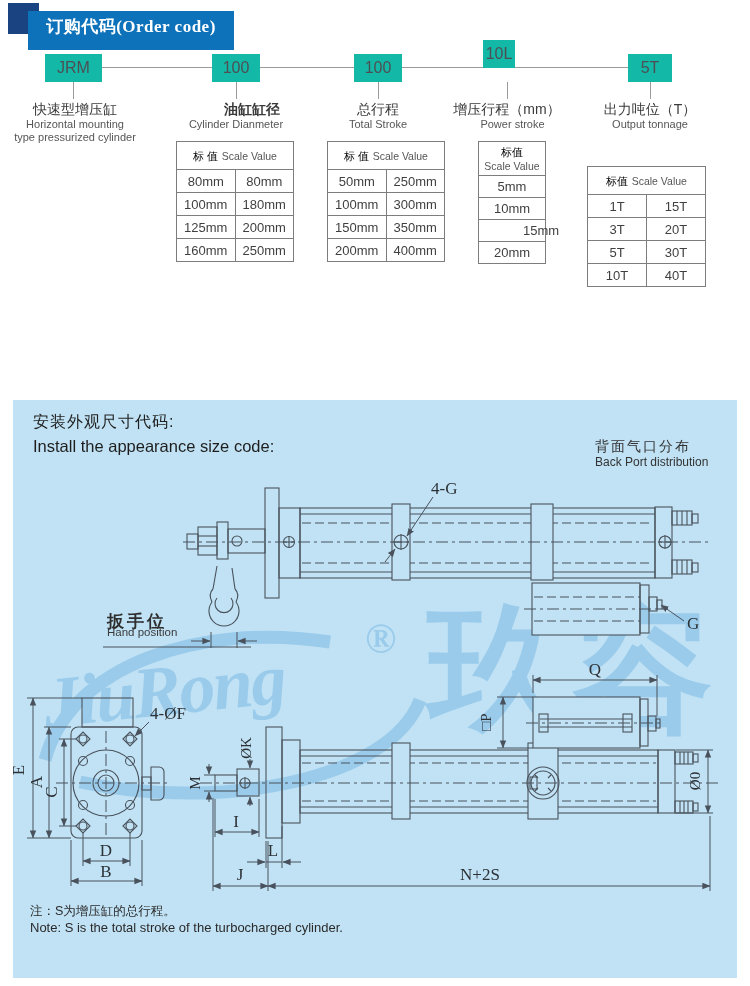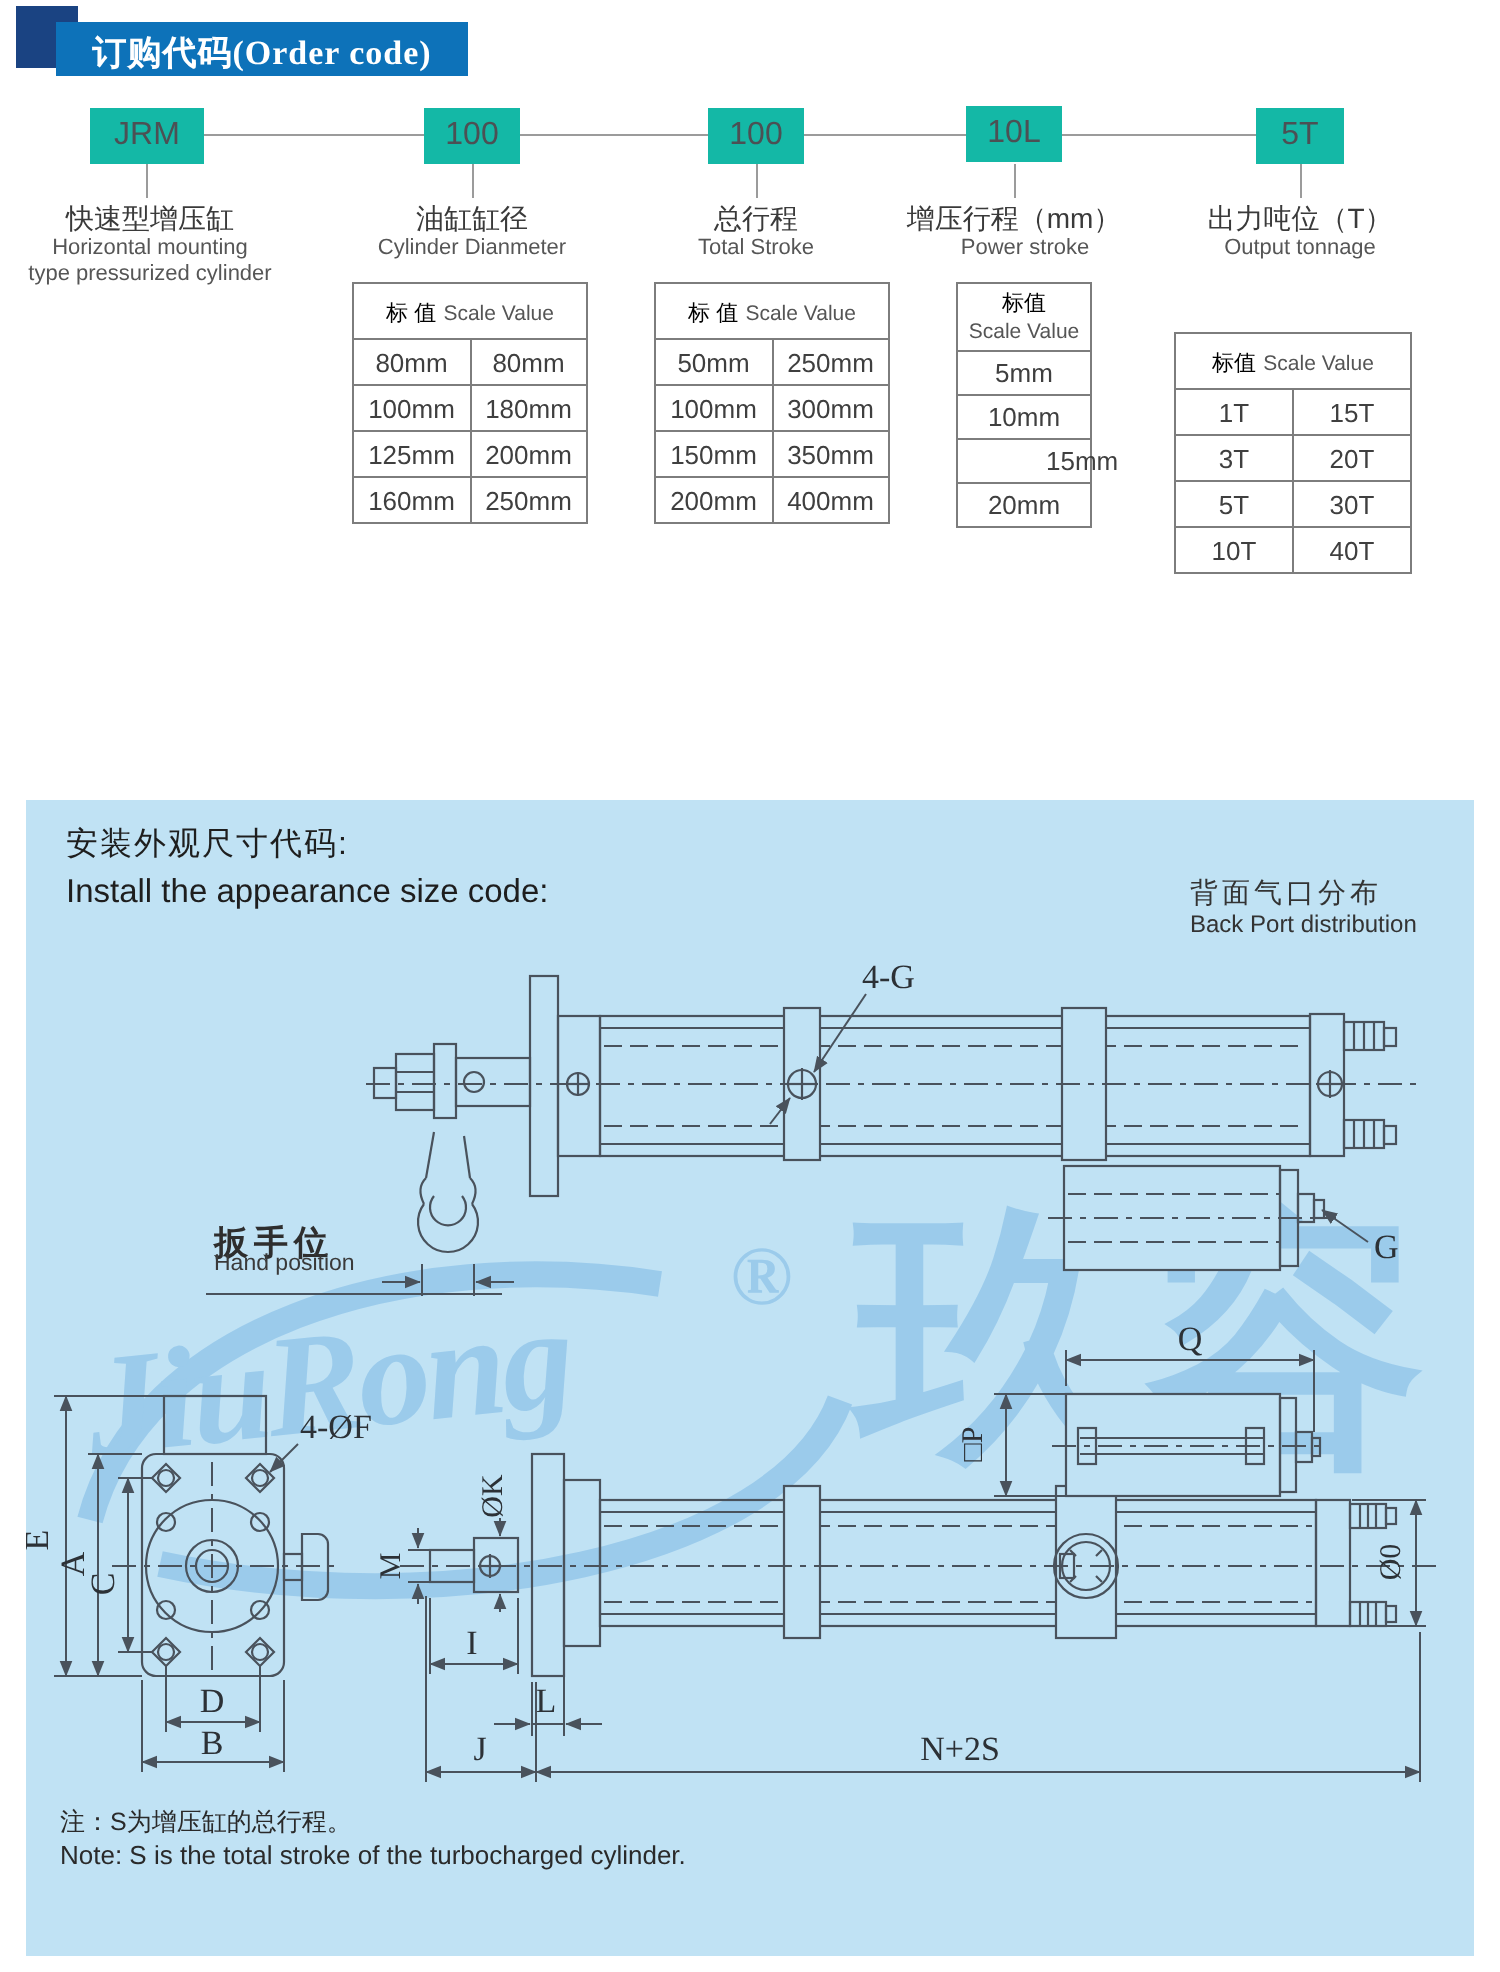--- a/index.html
+++ b/index.html
@@ -1,21 +1,21 @@
 <!DOCTYPE html>
 <html><head>
 <meta charset="utf-8">
 <style>
   html,body{margin:0;padding:0;background:#fff;}
   #page{position:relative;width:750px;height:986px;background:#fff;overflow:hidden;
         font-family:"Liberation Sans",sans-serif;}
   .abs{position:absolute;}
   
   .banner-dark{left:8px;top:3px;width:31px;height:31px;background:#1a4382;}
-  .banner-main{left:28px;top:11px;width:206px;height:27px;background:#0d72b9;
+  .banner-main{left:28px;top:11px;width:206px;height:39px;background:#0d72b9;
     color:#fff;font:bold 17px/31px "Liberation Serif",serif;text-align:center;letter-spacing:.5px;}
   
   .conn{height:1px;background:#9b9b9b;}
   .stub{width:1px;background:#9b9b9b;}
   .codebox{background:#14b8a6;color:#4c5054;font:16px "Liberation Sans",sans-serif;
     display:flex;align-items:center;justify-content:center;}
   .cnlab{font:14px/18px "Liberation Sans",sans-serif;color:#3a3a3a;
     transform:translateX(-50%);white-space:nowrap;}
   .enlab{font:11px/13px "Liberation Sans",sans-serif;color:#565656;
     transform:translateX(-50%);text-align:center;white-space:nowrap;}
@@ -67,35 +67,35 @@
 
   <div class="abs codebox" style="left:45px;top:54px;width:57px;height:28px;">
     <span>JRM</span>
     </div>
   <div class="abs codebox" style="left:212px;top:54px;width:48px;height:28px;">
     <span>100</span>
     </div>
   <div class="abs codebox" style="left:354px;top:54px;width:48px;height:28px;">
     <span>100</span>
     </div>
-  <div class="abs codebox" style="left:483px;top:53px;width:48px;height:28px;">
+  <div class="abs codebox" style="left:483px;top:40px;width:32px;height:28px;">
     <span>10L</span>
     </div>
   <div class="abs codebox" style="left:628px;top:54px;width:44px;height:28px;">
     <span>5T</span>
     </div>
 
   <div class="abs stub" style="left:73px;top:82px;height:17px;"></div>
   <div class="abs stub" style="left:236px;top:82px;height:17px;"></div>
   <div class="abs stub" style="left:378px;top:82px;height:17px;"></div>
   <div class="abs stub" style="left:507px;top:82px;height:17px;"></div>
   <div class="abs stub" style="left:650px;top:82px;height:17px;"></div>
 
   <div class="abs cnlab" style="left:75px;top:100px;">快速型增压缸</div>
-  <div class="abs cnlab" style="left:236px;top:100px;">油缸缸径</div>
+  <div class="abs cnlab" style="left:252px;top:100px;font-weight:bold;">油缸缸径</div>
   <div class="abs cnlab" style="left:378px;top:100px;">总行程</div>
   <div class="abs cnlab" style="left:507px;top:100px;">增压行程（mm）</div>
   <div class="abs cnlab" style="left:650px;top:100px;">出力吨位（T）</div>
 
   <div class="abs enlab" style="left:75px;top:118px;">
     <div>Horizontal mounting</div>
     <div>type pressurized cylinder</div>
   </div>
   <div class="abs enlab" style="left:236px;top:118px;">Cylinder Dianmeter</div>
   <div class="abs enlab" style="left:378px;top:118px;">Total Stroke</div>

